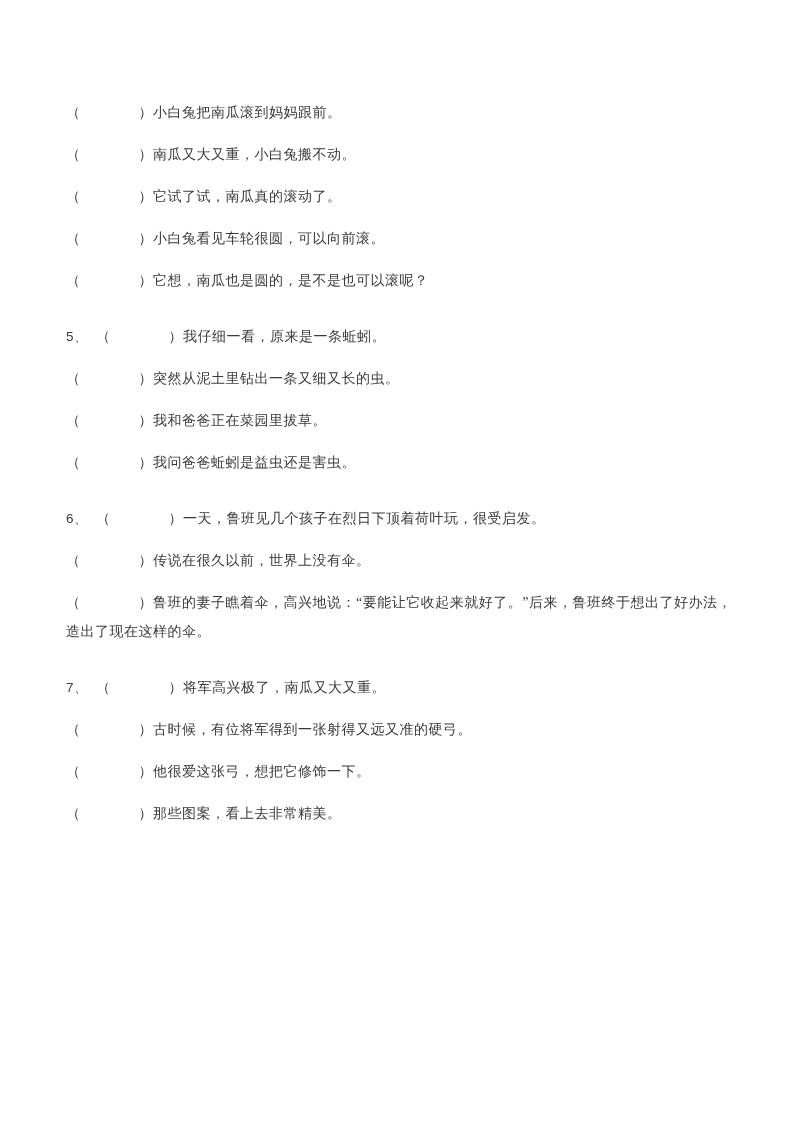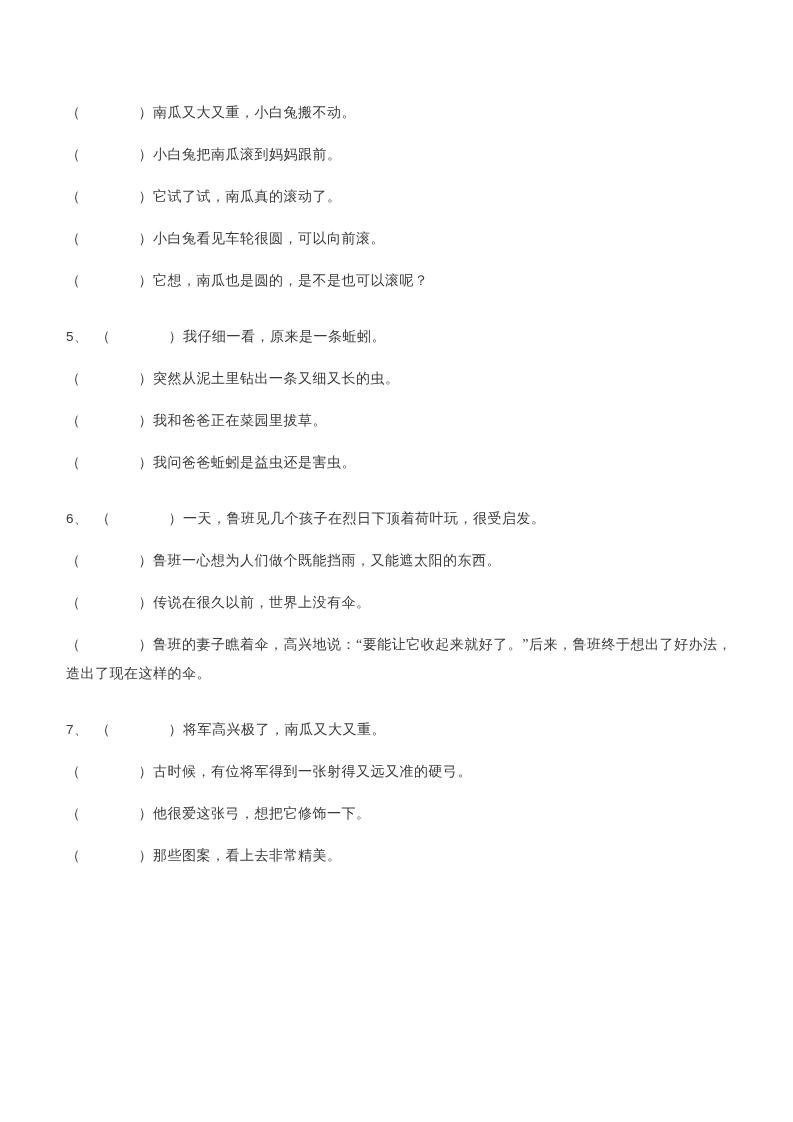--- a/index.html
+++ b/index.html
@@ -59,37 +59,36 @@
   .sentence {
     display: inline;
   }
 </style>
 </head>
 <body>
 
 <div class="doc-content">
 
   <div class="section">
+    <p class="line"><span class="paren">（</span><span class="blank"></span><span class="paren">）</span><span class="sentence">小白兔把南瓜滚到妈妈跟前。</span></p>
     <p class="line"><span class="paren">（</span><span class="blank"></span><span class="paren">）</span><span class="sentence">南瓜又大又重，小白兔搬不动。</span></p>
-    <p class="line"><span class="paren">（</span><span class="blank"></span><span class="paren">）</span><span class="sentence">小白兔把南瓜滚到妈妈跟前。</span></p>
     <p class="line"><span class="paren">（</span><span class="blank"></span><span class="paren">）</span><span class="sentence">它试了试，南瓜真的滚动了。</span></p>
     <p class="line"><span class="paren">（</span><span class="blank"></span><span class="paren">）</span><span class="sentence">小白兔看见车轮很圆，可以向前滚。</span></p>
     <p class="line"><span class="paren">（</span><span class="blank"></span><span class="paren">）</span><span class="sentence">它想，南瓜也是圆的，是不是也可以滚呢？</span></p>
   </div>
 
   <div class="section">
     <p class="line"><span class="num">5、</span><span class="paren">（</span><span class="blank"></span><span class="paren">）</span><span class="sentence">我仔细一看，原来是一条蚯蚓。</span></p>
     <p class="line"><span class="paren">（</span><span class="blank"></span><span class="paren">）</span><span class="sentence">突然从泥土里钻出一条又细又长的虫。</span></p>
     <p class="line"><span class="paren">（</span><span class="blank"></span><span class="paren">）</span><span class="sentence">我和爸爸正在菜园里拔草。</span></p>
     <p class="line"><span class="paren">（</span><span class="blank"></span><span class="paren">）</span><span class="sentence">我问爸爸蚯蚓是益虫还是害虫。</span></p>
   </div>
 
   <div class="section">
     <p class="line"><span class="num">6、</span><span class="paren">（</span><span class="blank"></span><span class="paren">）</span><span class="sentence">一天，鲁班见几个孩子在烈日下顶着荷叶玩，很受启发。</span></p>
-    <p class="line"><span class="paren">（</span><span class="blank"></span><span class="paren">）</span><span class="sentence">鲁班一心想为人们做个既能挡雨，又能遮太阳的东西。</span></p>
     <p class="line"><span class="paren">（</span><span class="blank"></span><span class="paren">）</span><span class="sentence">传说在很久以前，世界上没有伞。</span></p>
     <p class="line tight"><span class="paren">（</span><span class="blank"></span><span class="paren">）</span><span class="sentence">鲁班的妻子瞧着伞，高兴地说：“要能让它收起来就好了。”后来，鲁班终于想出了好办法，</span></p>
     <p class="continuation">造出了现在这样的伞。</p>
   </div>
 
   <div class="section">
     <p class="line"><span class="num">7、</span><span class="paren">（</span><span class="blank"></span><span class="paren">）</span><span class="sentence">将军高兴极了，南瓜又大又重。</span></p>
     <p class="line"><span class="paren">（</span><span class="blank"></span><span class="paren">）</span><span class="sentence">古时候，有位将军得到一张射得又远又准的硬弓。</span></p>
     <p class="line"><span class="paren">（</span><span class="blank"></span><span class="paren">）</span><span class="sentence">他很爱这张弓，想把它修饰一下。</span></p>
     <p class="line"><span class="paren">（</span><span class="blank"></span><span class="paren">）</span><span class="sentence">那些图案，看上去非常精美。</span></p>

